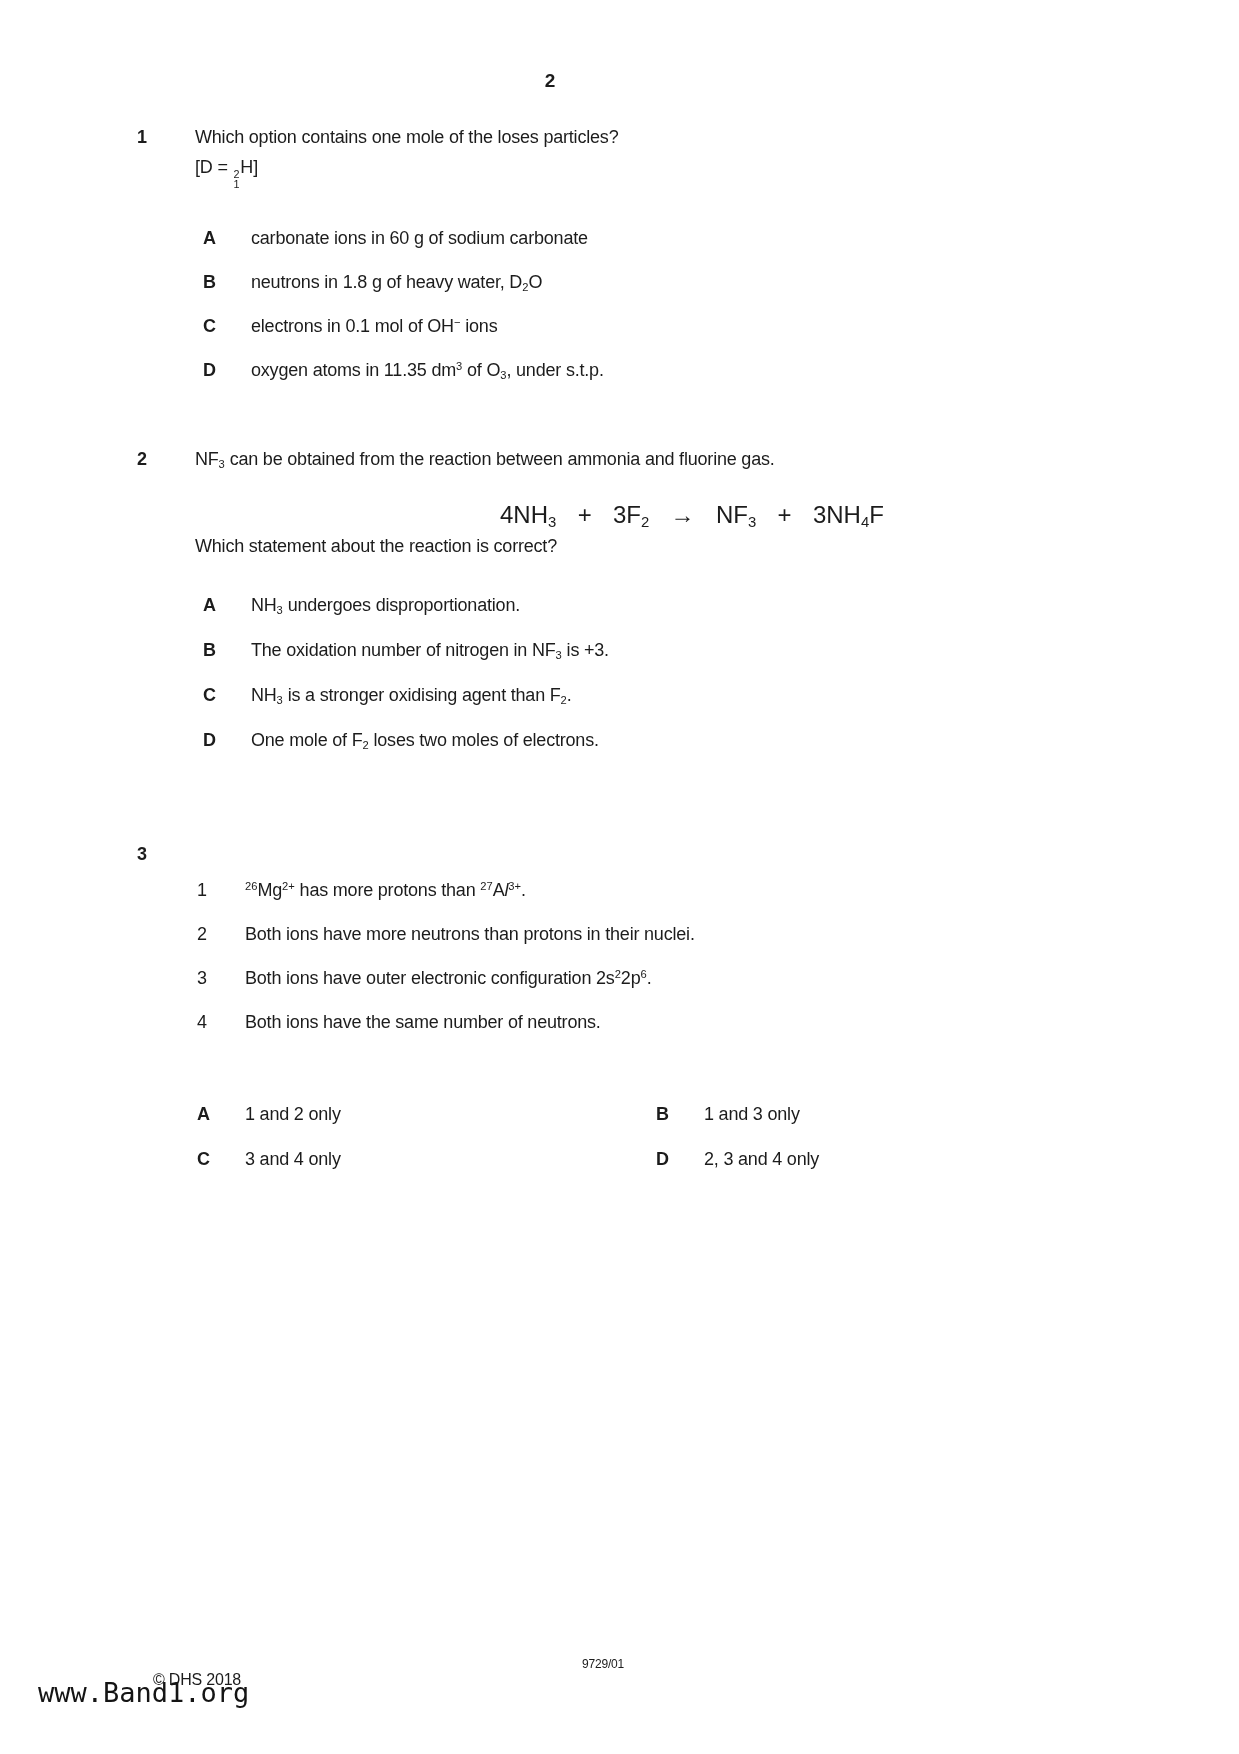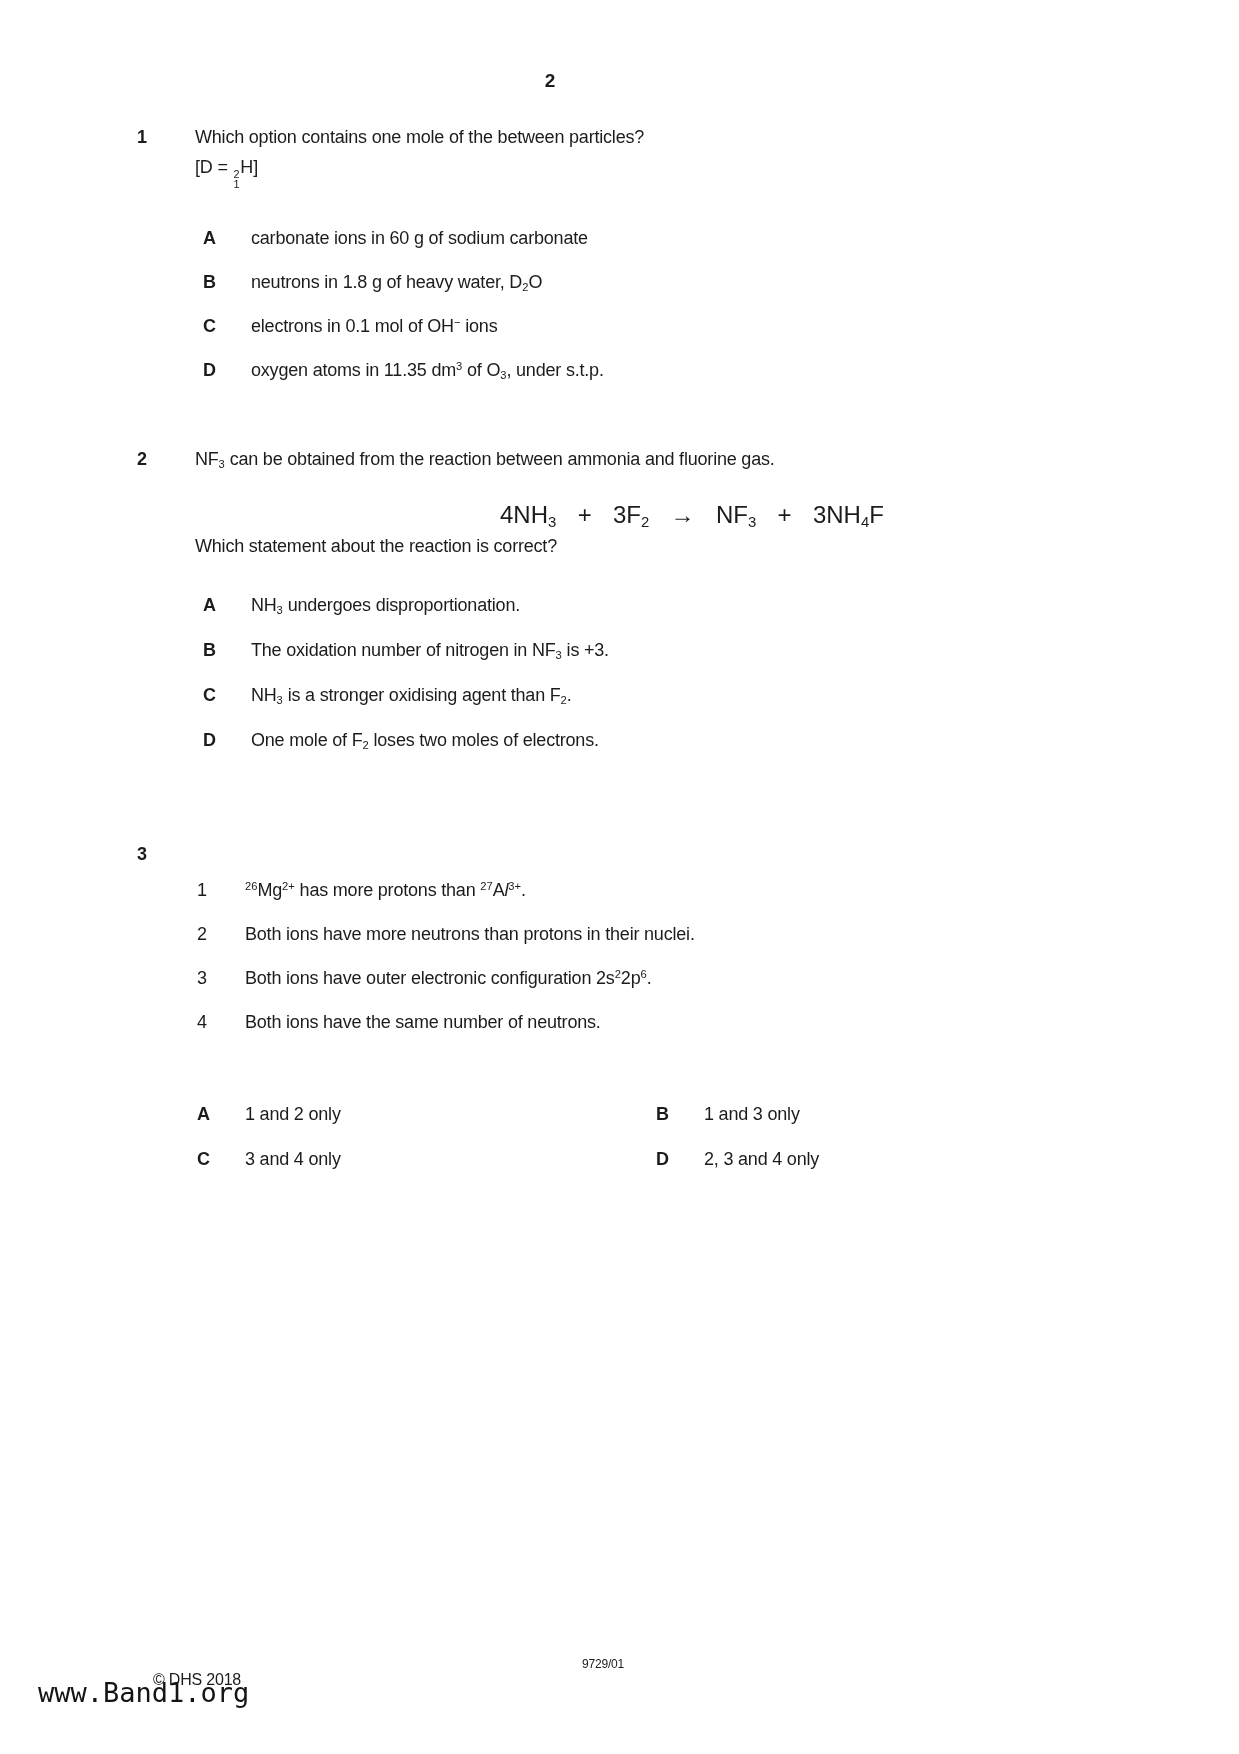--- a/index.html
+++ b/index.html
@@ -92,21 +92,21 @@
 <body>
 
 <div class="page">
 
   <div class="pageno">2</div>
 
   <section class="q q1">
     <div class="qrow">
       <div class="qnum">1</div>
       <div class="qbody">
-        <div class="qprompt">Which option contains one mole of the between particles?</div>
+        <div class="qprompt">Which option contains one mole of the loses particles?</div>
         <div class="qnote">[D = <span class="iso">
               <span>2</span>
               <span>1</span>
             </span>H]</div>
         <div class="opts1">
           <div class="opt">
             <span class="optindent"></span>
             <span class="optletter">A</span>
             <span class="opttext">carbonate ions in 60 g of sodium carbonate</span>
           </div>

